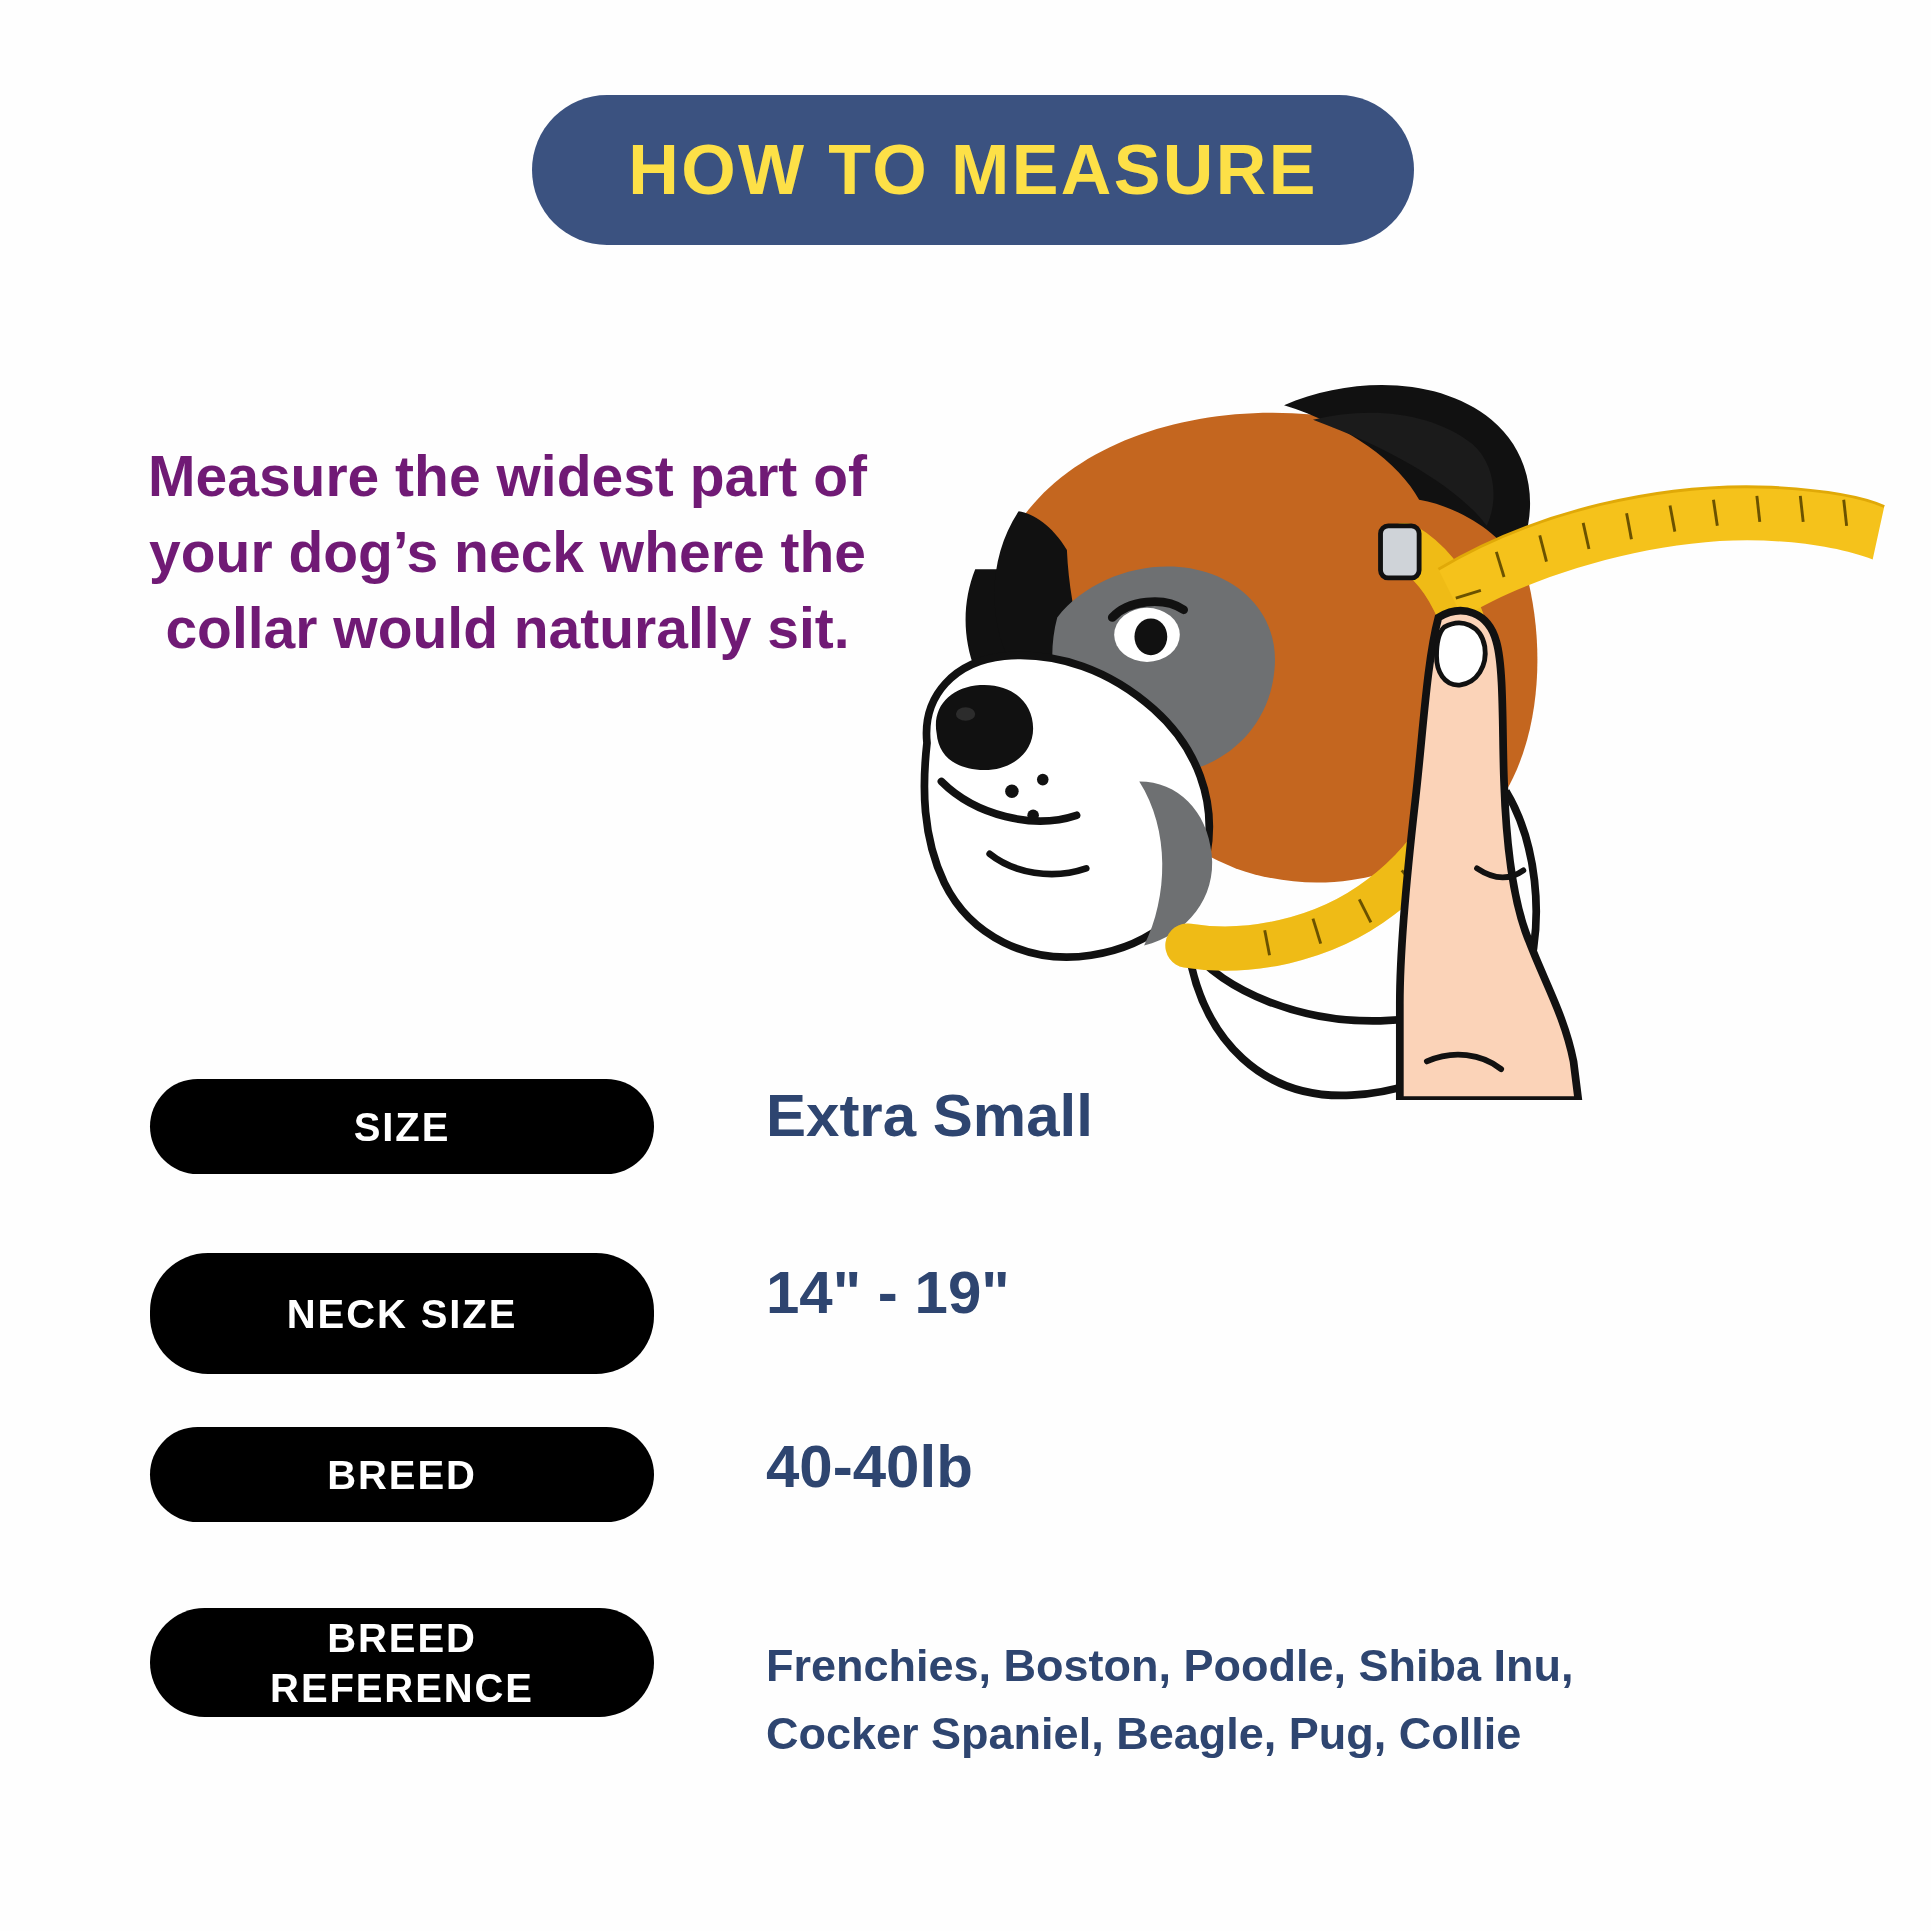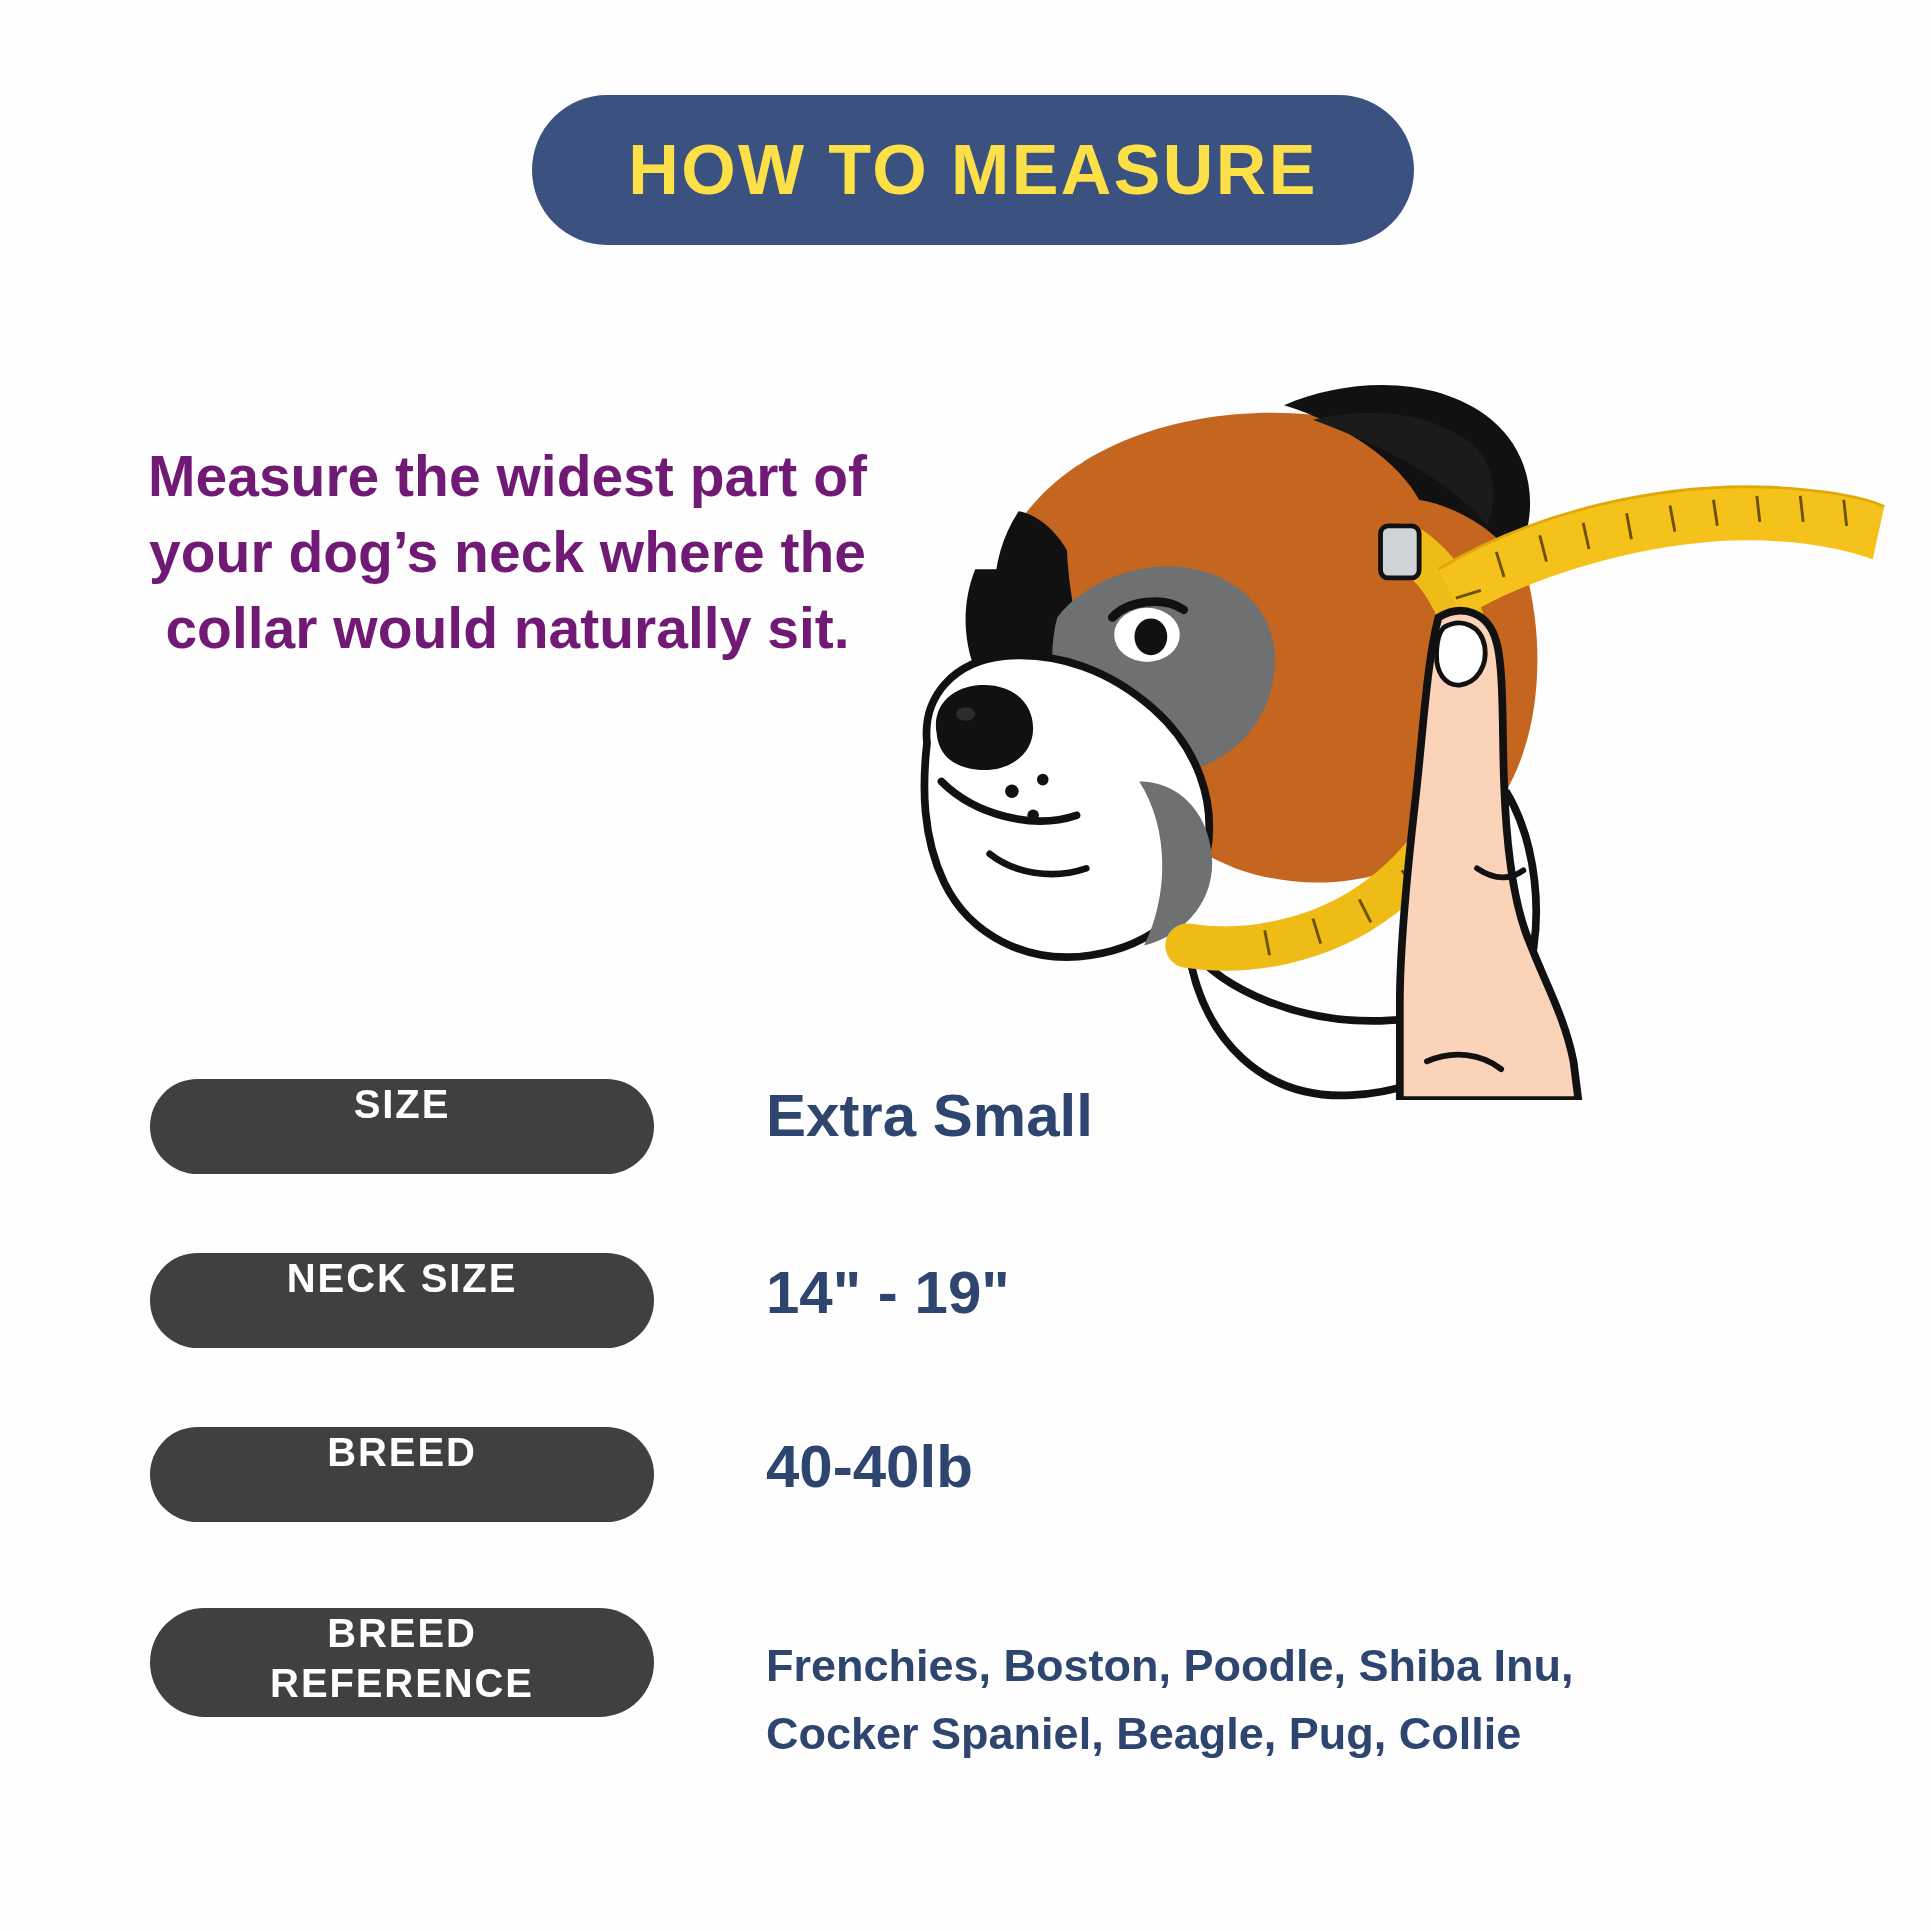--- a/index.html
+++ b/index.html
@@ -64,45 +64,45 @@
     height: 772px;
   }
   .illustration svg {
     display: block;
     width: 100%;
     height: 100%;
   }
   .spec-label {
     position: absolute;
     left: 150px;
-    background: #404040;
+    background: #000000;
     border-radius: 58px;
     color: #ffffff;
     font-size: 40px;
     font-weight: bold;
     letter-spacing: 1.9px;
     display: flex;
-    align-items: flex-start;
+    align-items: center;
     justify-content: center;
     text-align: center;
     line-height: 1.25;
   }
   .spec-value {
     position: absolute;
     left: 766px;
     color: #2e4570;
     font-weight: bold;
   }
 
   
   .row1-label { top: 1079px; width: 504px; height: 95px; }
   .row1-value { top: 1081px; font-size: 60px; }
 
   
-  .row2-label { top: 1253px; width: 504px; height: 95px; }
+  .row2-label { top: 1253px; width: 504px; height: 121px; }
   .row2-value { top: 1258px; font-size: 60px; }
 
   
   .row3-label { top: 1427px; width: 504px; height: 95px; }
   .row3-value { top: 1432px; font-size: 60px; }
 
   
   .row4-label { top: 1608px; width: 504px; height: 109px; }
   .row4-value {
     top: 1632px;

